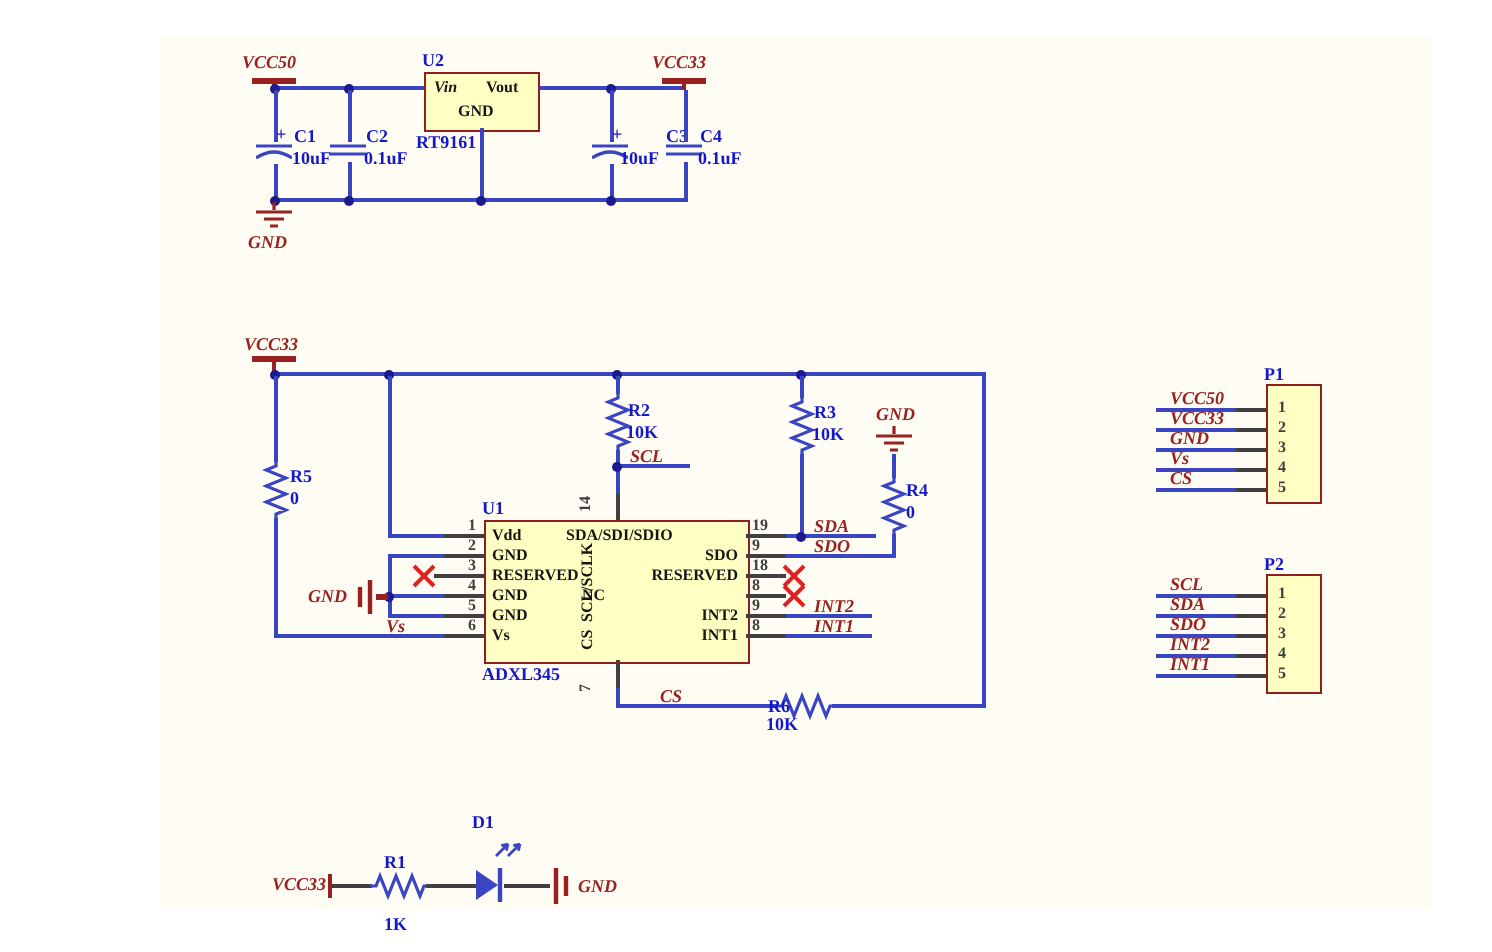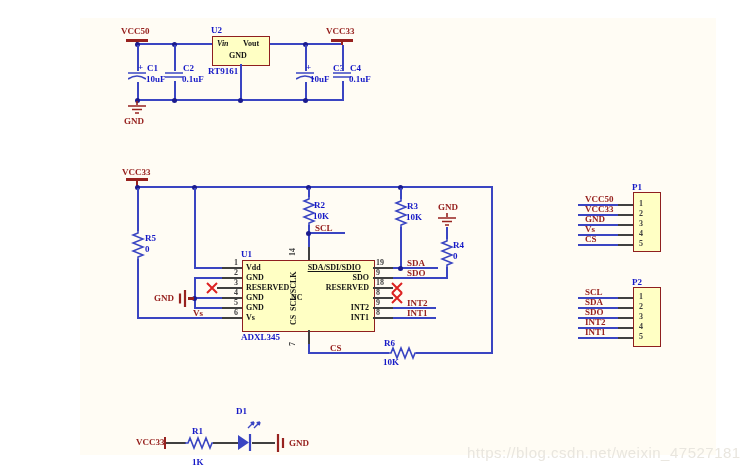--- a/index.html
+++ b/index.html
@@ -7,21 +7,21 @@
           font-family:"Liberation Serif","DejaVu Serif",serif;}
   .el{position:absolute;}
   .sheet{background:var(--canvas,#FFFCF4);}
   .wh{position:absolute;height:2px;background:var(--wire,#3A45C2);}
   .wv{position:absolute;width:2px;background:var(--wire,#3A45C2);}
   .sh{position:absolute;height:2px;background:var(--stub,#404040);}
   .sv{position:absolute;width:2px;background:var(--stub,#404040);}
   .mh{position:absolute;height:3px;background:var(--power,#97221F);}
   .mv{position:absolute;width:2px;background:var(--power,#97221F);}
   .dot{position:absolute;width:5px;height:5px;border-radius:50%;background:var(--junction,#1B1B8E);}
-  .net{position:absolute;color:var(--power,#97221F);font-weight:bold;font-size:9px;line-height:10px;white-space:nowrap;}
+  .net{position:absolute;color:var(--power,#97221F);font-weight:bold;font-size:9px;line-height:10px;white-space:nowrap;font-style:italic;}
   .des{position:absolute;color:var(--designator,#1518C6);font-weight:bold;font-size:9px;line-height:10px;white-space:nowrap;}
   .pn{position:absolute;color:var(--pin-name,#151515);font-weight:bold;font-size:8px;line-height:10px;white-space:nowrap;}
   .pnum{position:absolute;color:var(--pin-number,#3F3F3F);font-weight:bold;font-size:8px;line-height:9px;white-space:nowrap;}
   .box{position:absolute;background:var(--component-fill,#FFFFC4);border:1px solid var(--component-border,#8F1F1F);}
   .rot{transform-origin:0 100%;transform:rotate(-90deg);}
   .blue{color:var(--wire,#3A45C2);}
   .maroon{color:var(--power,#97221F);}
   .red{color:var(--no-connect,#DD2222);}
   .wm{position:absolute;font-family:"Liberation Sans","DejaVu Sans",sans-serif;font-size:15px;
       color:var(--watermark,#E9E6DF);letter-spacing:0.5px;white-space:nowrap;}
@@ -149,21 +149,21 @@
   <div class="box" style="left:242px;top:260px;width:131px;height:70px;"></div>
   <span class="des" style="left:241px;top:332px;">ADXL345</span>
 
   <span class="pn" style="left:246px;top:263px;">Vdd</span>
   <span class="pn" style="left:246px;top:273px;">GND</span>
   <span class="pn" style="left:246px;top:283px;">RESERVED</span>
   <span class="pn" style="left:246px;top:293px;">GND</span>
   <span class="pn" style="left:246px;top:303px;">GND</span>
   <span class="pn" style="left:246px;top:313px;">Vs</span>
 
-  <span class="pn" style="left:283px;top:263px;width:78px;text-align:right;text-decoration:underline;">SDA/SDI/SDIO</span>
+  <span class="pn" style="left:283px;top:263px;width:78px;">SDA/SDI/SDIO</span>
   <span class="pn" style="left:291px;top:273px;width:78px;text-align:right;">SDO</span>
   <span class="pn" style="left:291px;top:283px;width:78px;text-align:right;">RESERVED</span>
   <span class="pn" style="left:291px;top:293px;width:78px;text-align:left;">NC</span>
   <span class="pn" style="left:291px;top:303px;width:78px;text-align:right;">INT2</span>
   <span class="pn" style="left:291px;top:313px;width:78px;text-align:right;">INT1</span>
 
   <span class="pn rot" style="left:299px;top:301px;line-height:10px;">SCL/SCLK</span>
   <span class="pn rot" style="left:299px;top:315px;line-height:10px;">CS</span>
   <span class="pnum rot" style="left:297px;top:247px;line-height:9px;">14</span>
   <span class="pnum rot" style="left:297px;top:337px;line-height:9px;">7</span>
@@ -239,21 +239,21 @@
 
   <div class="sv" style="left:308px;top:330px;height:14px;"></div>
   <div class="wv" style="left:308px;top:344px;height:10px;"></div>
   <div class="wh" style="left:308px;top:352px;width:81px;"></div>
   <span class="net" style="left:330px;top:343px;">CS</span>
   <svg class="el blue" style="left:388px;top:346px;" width="28" height="14">
     <polyline points="0,7 3,7 5,2 9,12 13,2 17,12 21,2 25,12 27,7 28,7" fill="none" stroke="currentColor" stroke-width="1.6"></polyline>
   </svg>
   <div class="wh" style="left:416px;top:352px;width:77px;"></div>
   <div class="wv" style="left:491px;top:188px;height:166px;"></div>
-  <span class="des" style="left:384px;top:338px;">R6</span>
+  <span class="des" style="left:384px;top:348px;">R6</span>
   <span class="des" style="left:383px;top:357px;">10K</span>
 
   <span class="des" style="left:632px;top:182px;">P1</span>
   <div class="box" style="left:633px;top:192px;width:26px;height:58px;"></div>
   <div class="wh" style="left:578px;top:204px;width:40px;"></div>
   <div class="sh" style="left:618px;top:204px;width:15px;"></div>
   <div class="wh" style="left:578px;top:214px;width:40px;"></div>
   <div class="sh" style="left:618px;top:214px;width:15px;"></div>
   <div class="wh" style="left:578px;top:224px;width:40px;"></div>
   <div class="sh" style="left:618px;top:224px;width:15px;"></div>
@@ -311,14 +311,13 @@
   <svg class="el blue" style="left:238px;top:432px;" width="15" height="21">
     <polygon points="0,3 0,18 11,10.5" fill="currentColor"></polygon>
     <path d="M12,2 V19" stroke="currentColor" stroke-width="2.2" fill="none"></path>
   </svg>
   <div class="sh" style="left:252px;top:442px;width:23px;"></div>
   <svg class="el maroon" style="left:275px;top:434px;" width="12" height="18">
     <path d="M3,0 V18 M8,4 V14" fill="none" stroke="currentColor" stroke-width="2.2"></path>
   </svg>
   <span class="net" style="left:289px;top:438px;">GND</span>
 
-  <span class="wm" style="left:467px;top:444px;">https://blog.csdn.net/weixin_47527181</span>
 </div>
 
 </body></html>

